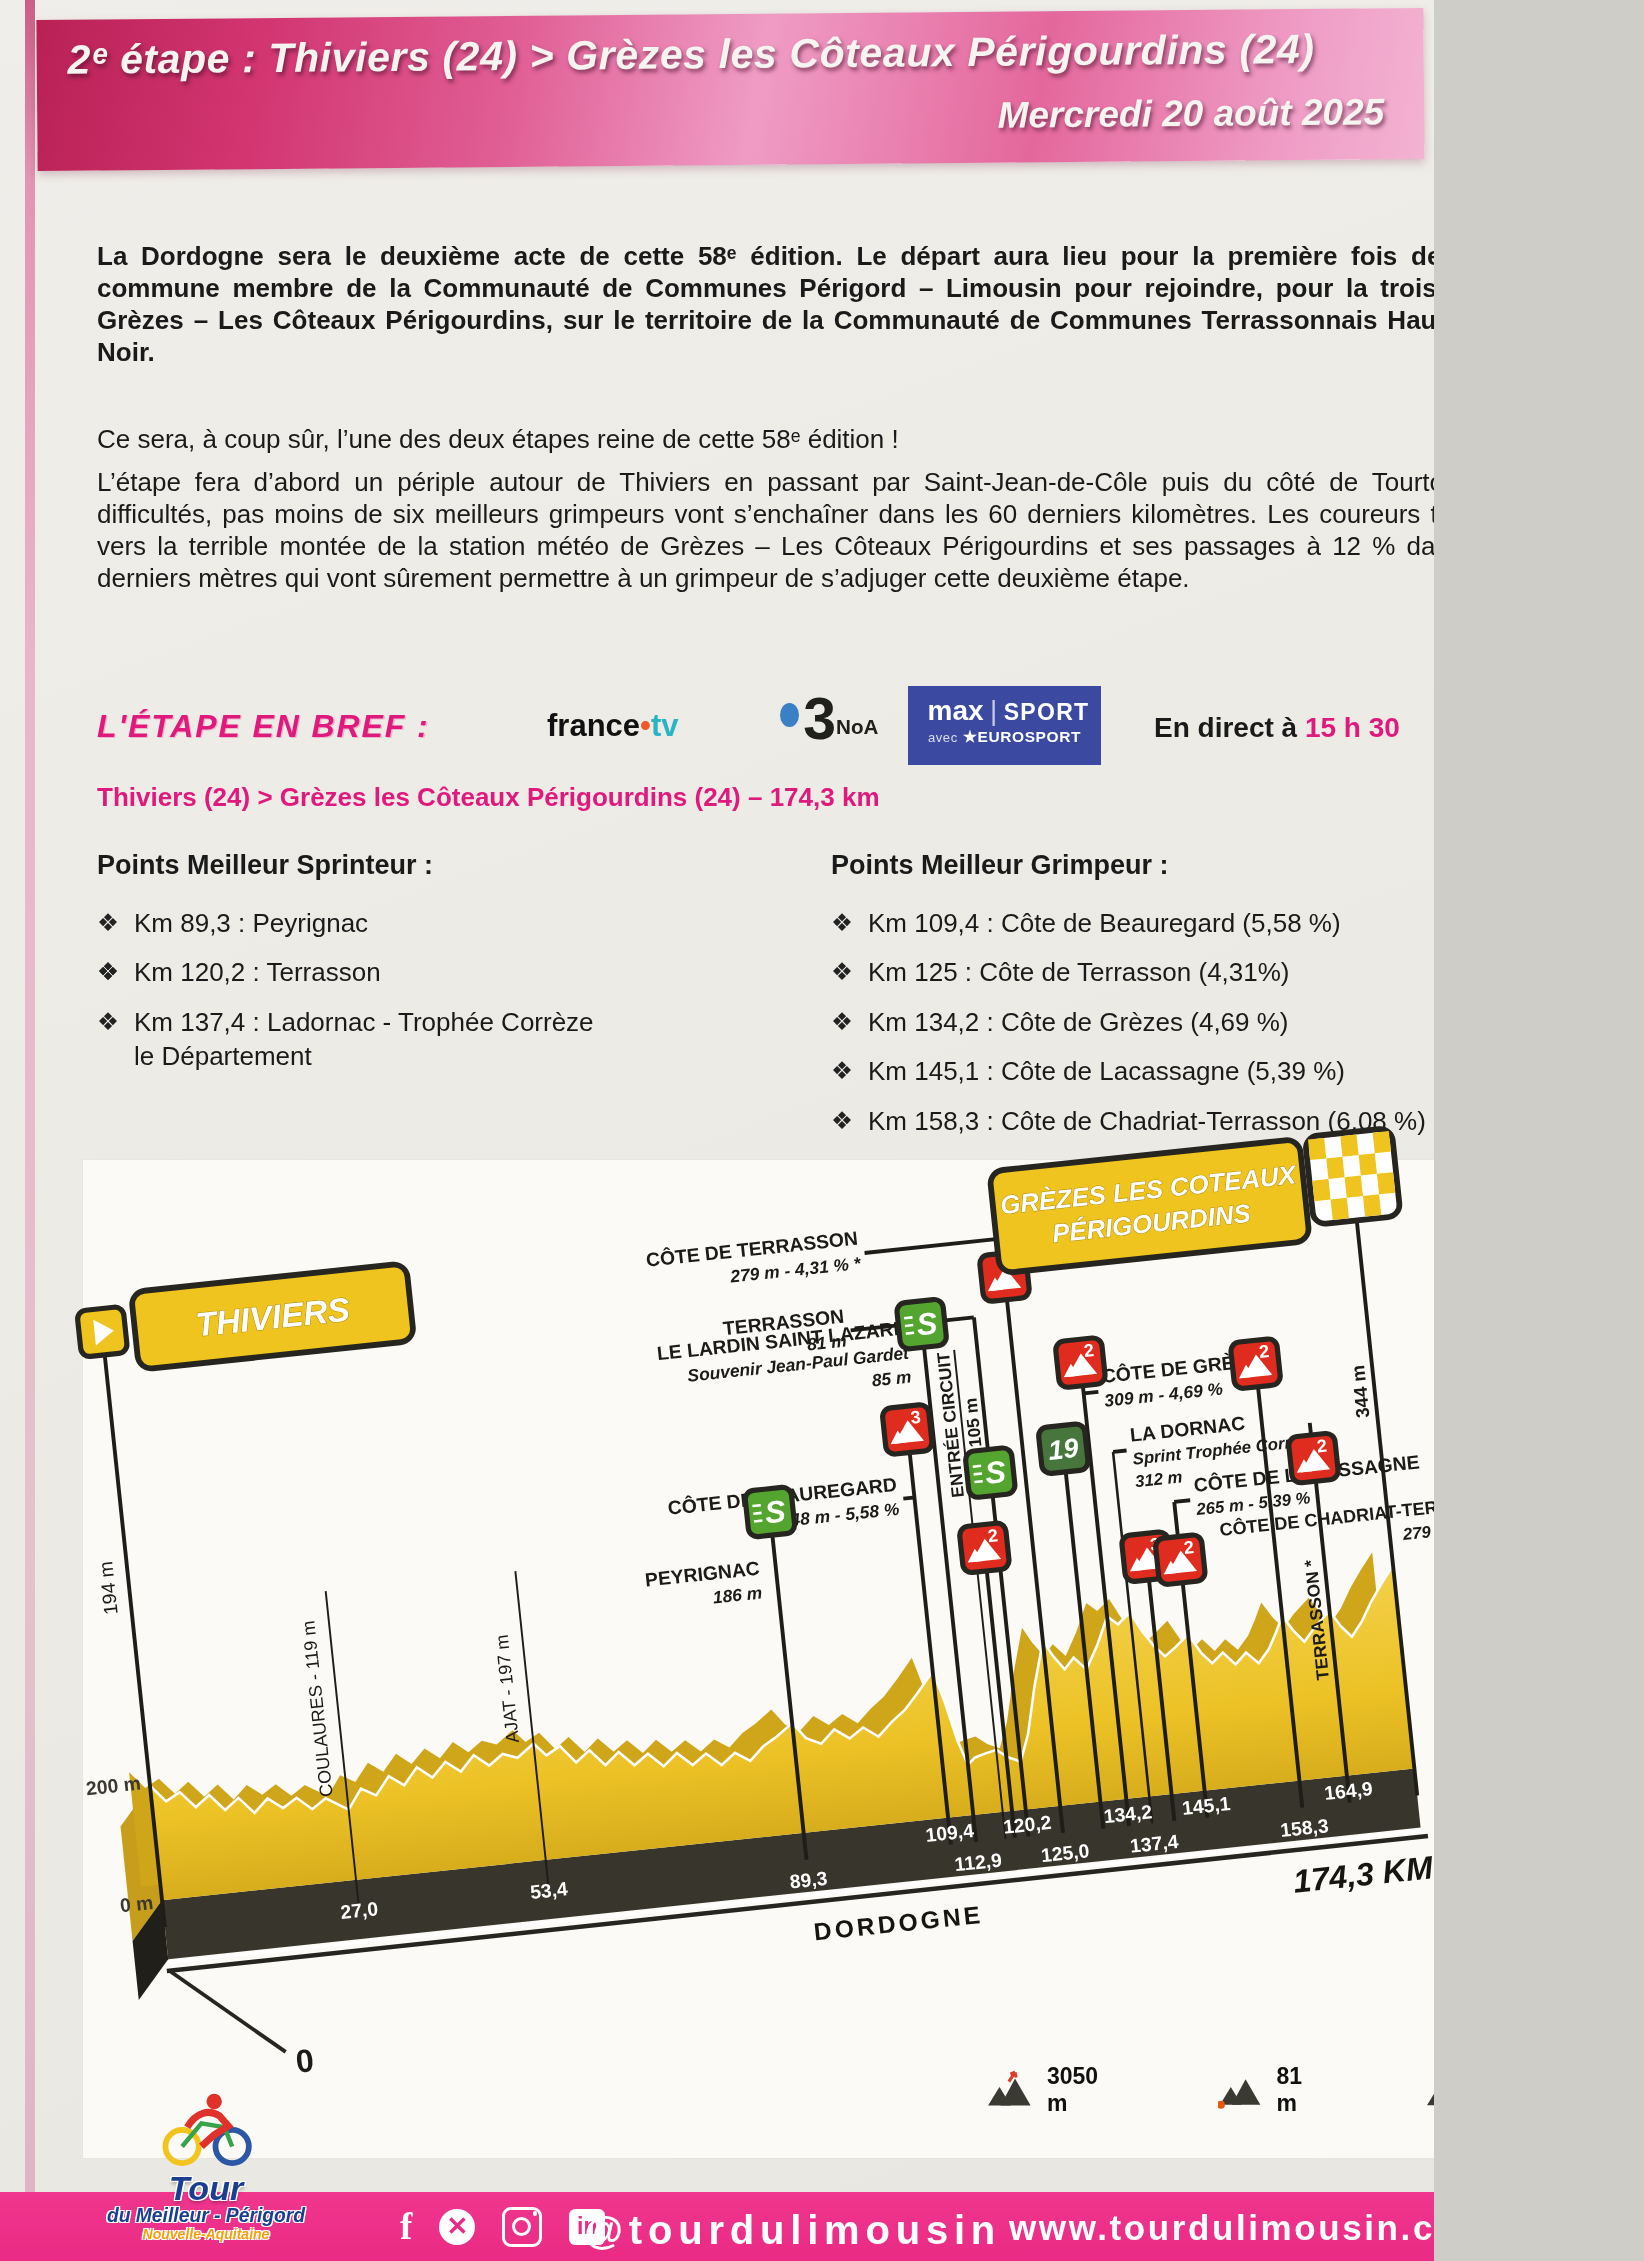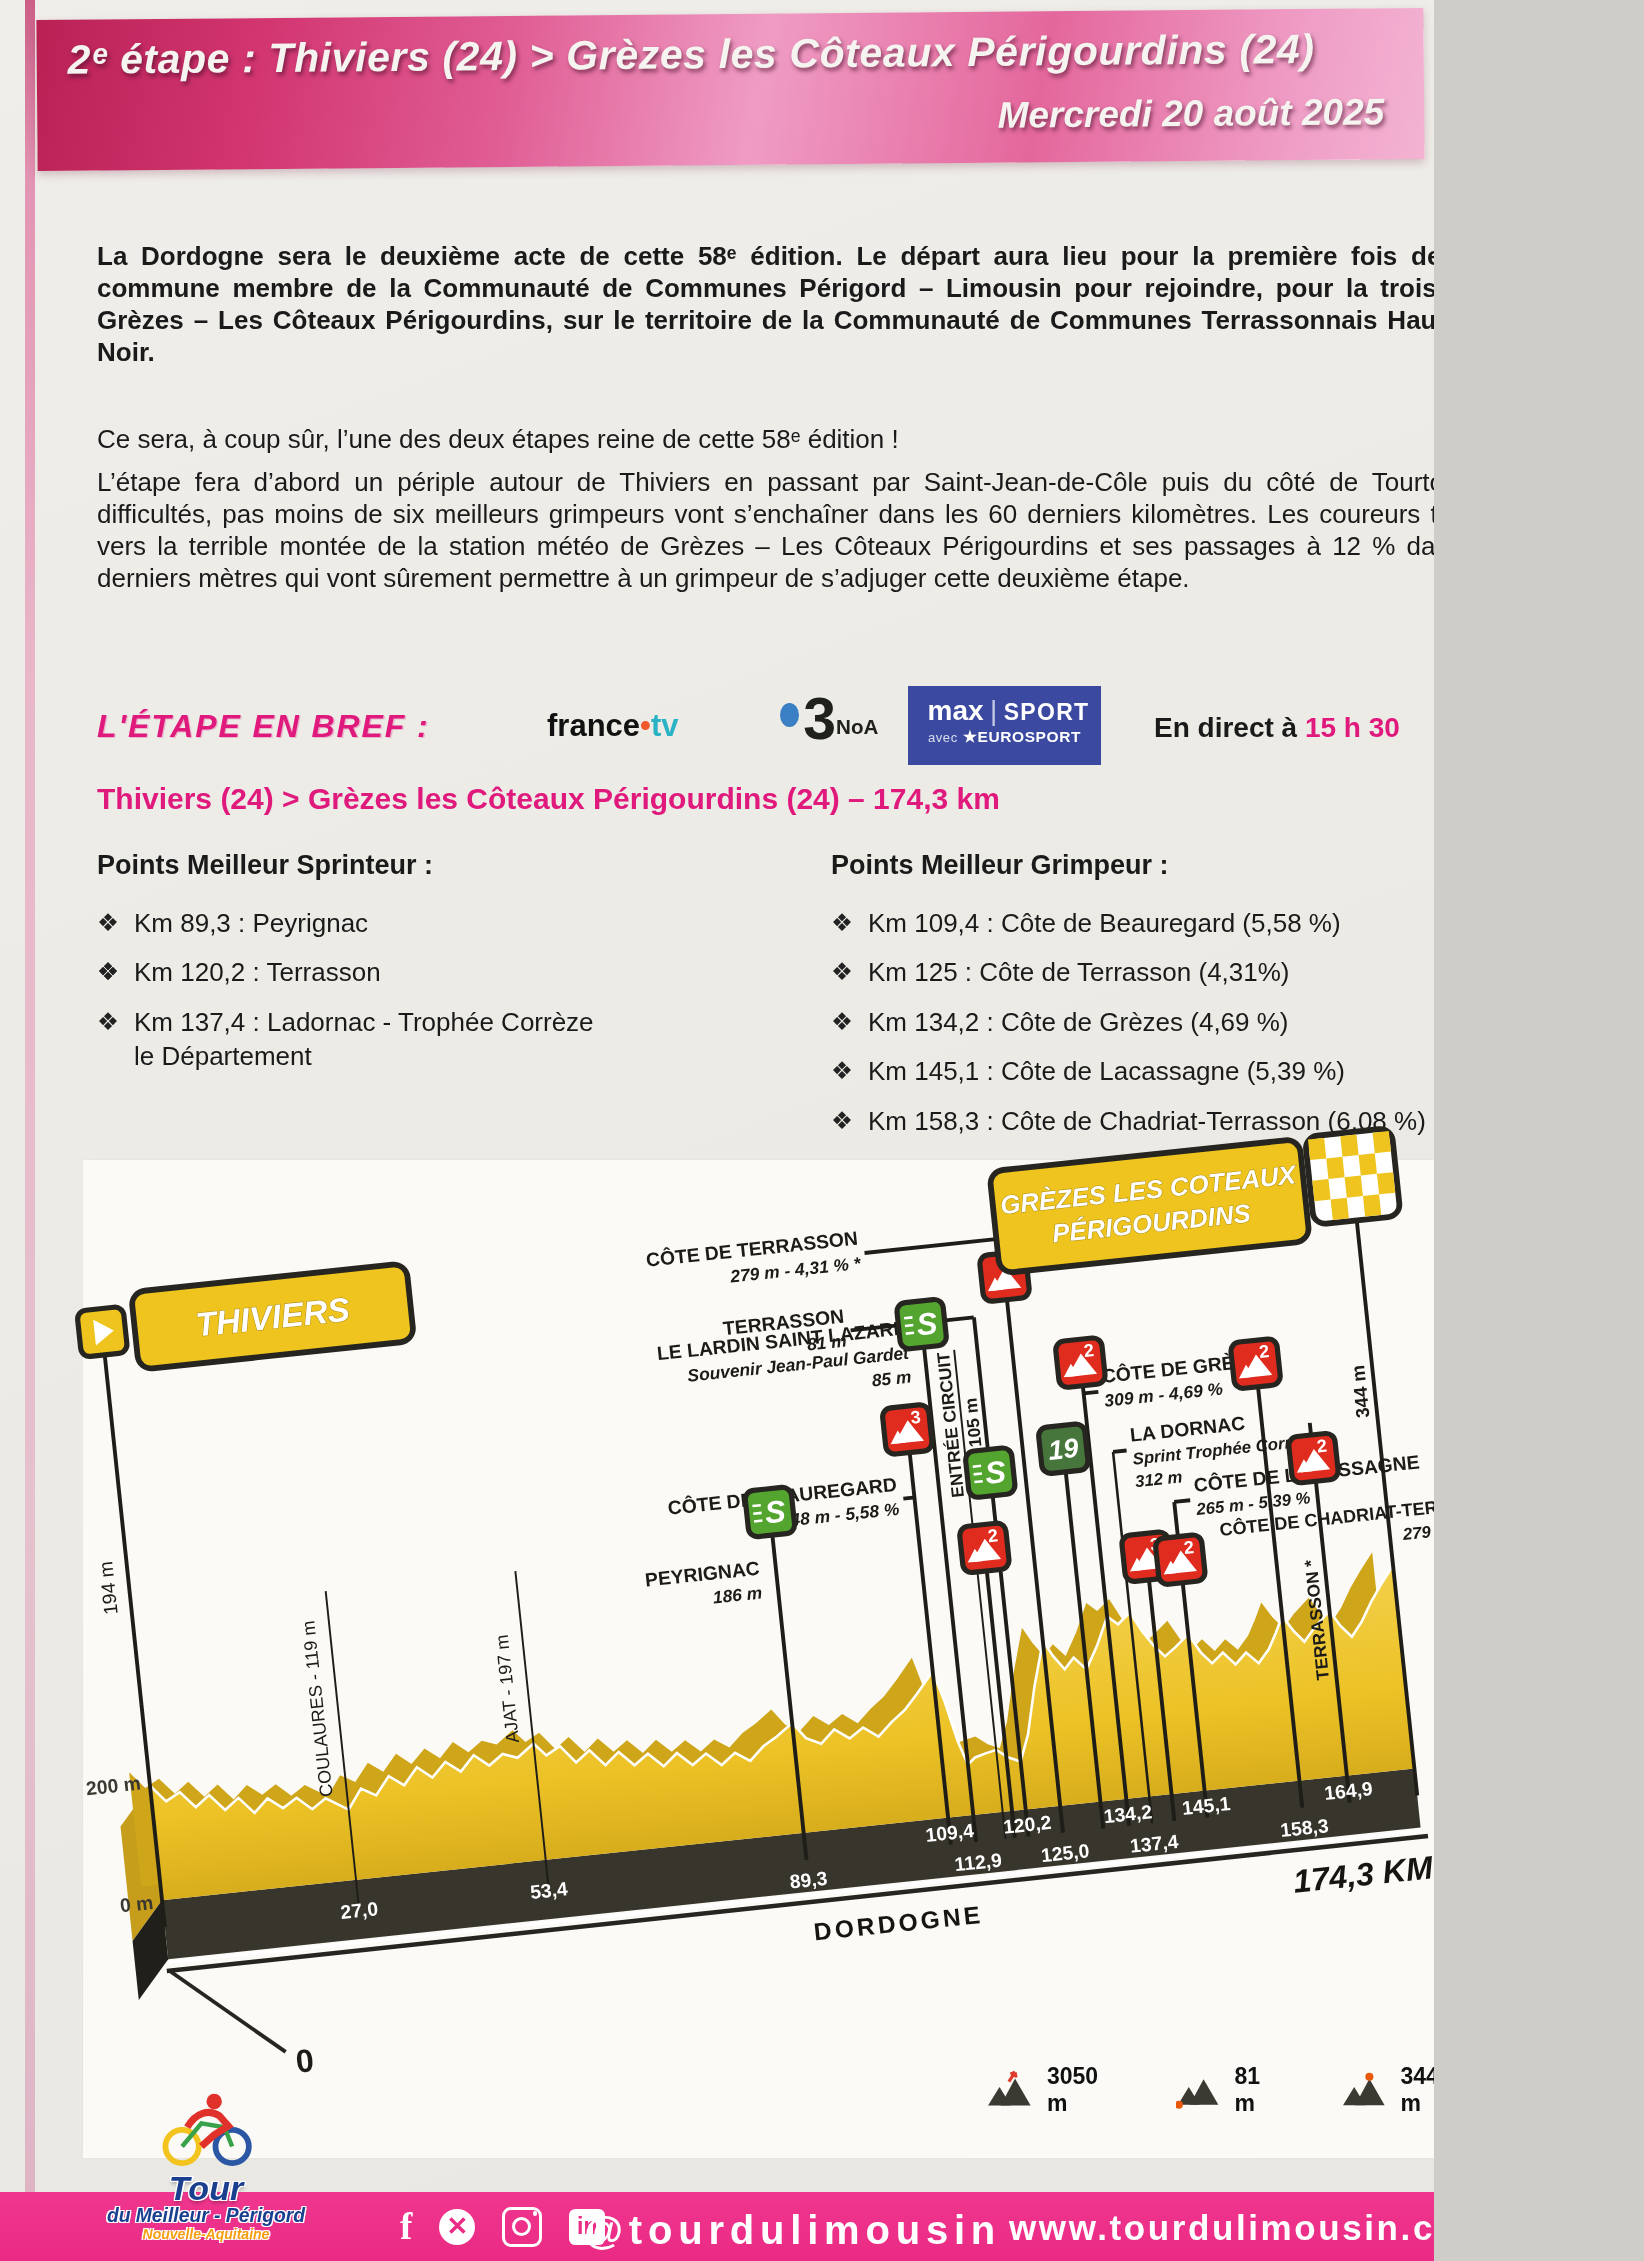--- a/index.html
+++ b/index.html
@@ -27,37 +27,37 @@
   #noa .suffix{font-size:20.6px;font-weight:bold;color:#20211c;vertical-align:5.2px;}
   #maxbox{left:908px;top:686px;width:193px;height:79px;background:#3b4aa0;color:#fff;text-align:center;}
   #maxbox .row1{margin-top:9px;font-size:28px;font-weight:bold;padding-left:8px;}
   #maxbox .row1 .sep{font-weight:normal;opacity:.7;padding:0 6.4px;}
   #maxbox .row1 .sport{font-size:23px;letter-spacing:1.3px;}
   #maxbox .row2{margin-top:1.3px;font-size:15.5px;font-weight:bold;letter-spacing:0.6px;}
   #maxbox .row2 .avec{font-size:13px;font-weight:normal;opacity:.8;margin-right:5.2px;text-align:center;}
   #live{left:1154px;top:712px;font-size:28px;font-weight:bold;}
   #live .time{color:#e0197d;}
   
-  #stage-line{left:97px;top:782px;font-size:30px;font-weight:bold;color:#e0197d;}
+  #stage-line{left:97px;top:782px;font-size:26px;font-weight:bold;color:#e0197d;}
   
   .pts-title{font-size:27px;font-weight:bold;}
   #sprint-col{left:97px;top:850px;width:522px;}
   #climb-col{left:831px;top:850px;width:735px;}
   .pt-list{margin-top:24.5px;}
   .pt-item{position:relative;padding-left:37px;font-size:26px;line-height:34px;margin-bottom:15.5px;}
   .pt-item .bullet{position:absolute;left:0;top:0;font-size:24.5px;color:#222;}
   
   #chart-box{left:83px;top:1160px;width:1492px;height:998px;background:#fbfaf6;box-shadow:0 0 0 0.6px rgba(0,0,0,.03);}
   #profile-svg{position:absolute;left:72px;top:1158px;overflow:visible;}
   
   .credit{position:absolute;transform:rotate(-90deg);transform-origin:top left;font-size:15px;color:#2a2a26;white-space:nowrap;}
   #credit-graphic{left:1490px;top:1323px;border:1.9px solid #2a2a26;padding:1.3px 6.4px;font-weight:bold;}
   #credit-edition{left:1520px;top:1601px;font-size:14px;}
   
-  #legend{left:986px;top:2063px;display:flex;gap:66px;align-items:center;}
+  #legend{left:986px;top:2063px;display:flex;gap:108px;align-items:center;}
   .legend-item{display:flex;align-items:center;gap:9px;}
   .legend-item .val{font-size:23px;font-weight:bold;color:#111;}
   
   #footer-bar{left:0;top:2192px;width:1645px;height:70px;background:linear-gradient(180deg,#f0368e 0%,#ea2a84 100%);}
   #logo{left:90px;top:2090px;width:232px;text-align:center;}
   #logo .t1{font-size:34px;font-weight:bold;color:#1b3f8f;text-shadow:-1.3px -1.3px 0 #fff,1.3px -1.3px 0 #fff,-1.3px 1.3px 0 #fff,1.3px 1.3px 0 #fff,0 2.6px 3.9px rgba(0,0,0,.3);font-style:italic;}
   #logo .t2{font-size:19.3px;font-weight:bold;color:#1b3f8f;text-shadow:-1.3px -1.3px 0 #fff,1.3px -1.3px 0 #fff,-1.3px 1.3px 0 #fff,1.3px 1.3px 0 #fff;font-style:italic;margin-top:-2.6px;}
   #logo .t3{font-size:14px;font-weight:bold;font-style:italic;color:#f59f0f;text-shadow:-1.3px -1.3px 0 #fff,1.3px -1.3px 0 #fff,-1.3px 1.3px 0 #fff,1.3px 1.3px 0 #fff;margin-top:-1.3px;}
   #socials{left:400px;top:2206px;display:flex;gap:27px;align-items:center;height:41px;}
   .soc{color:#fff;}

